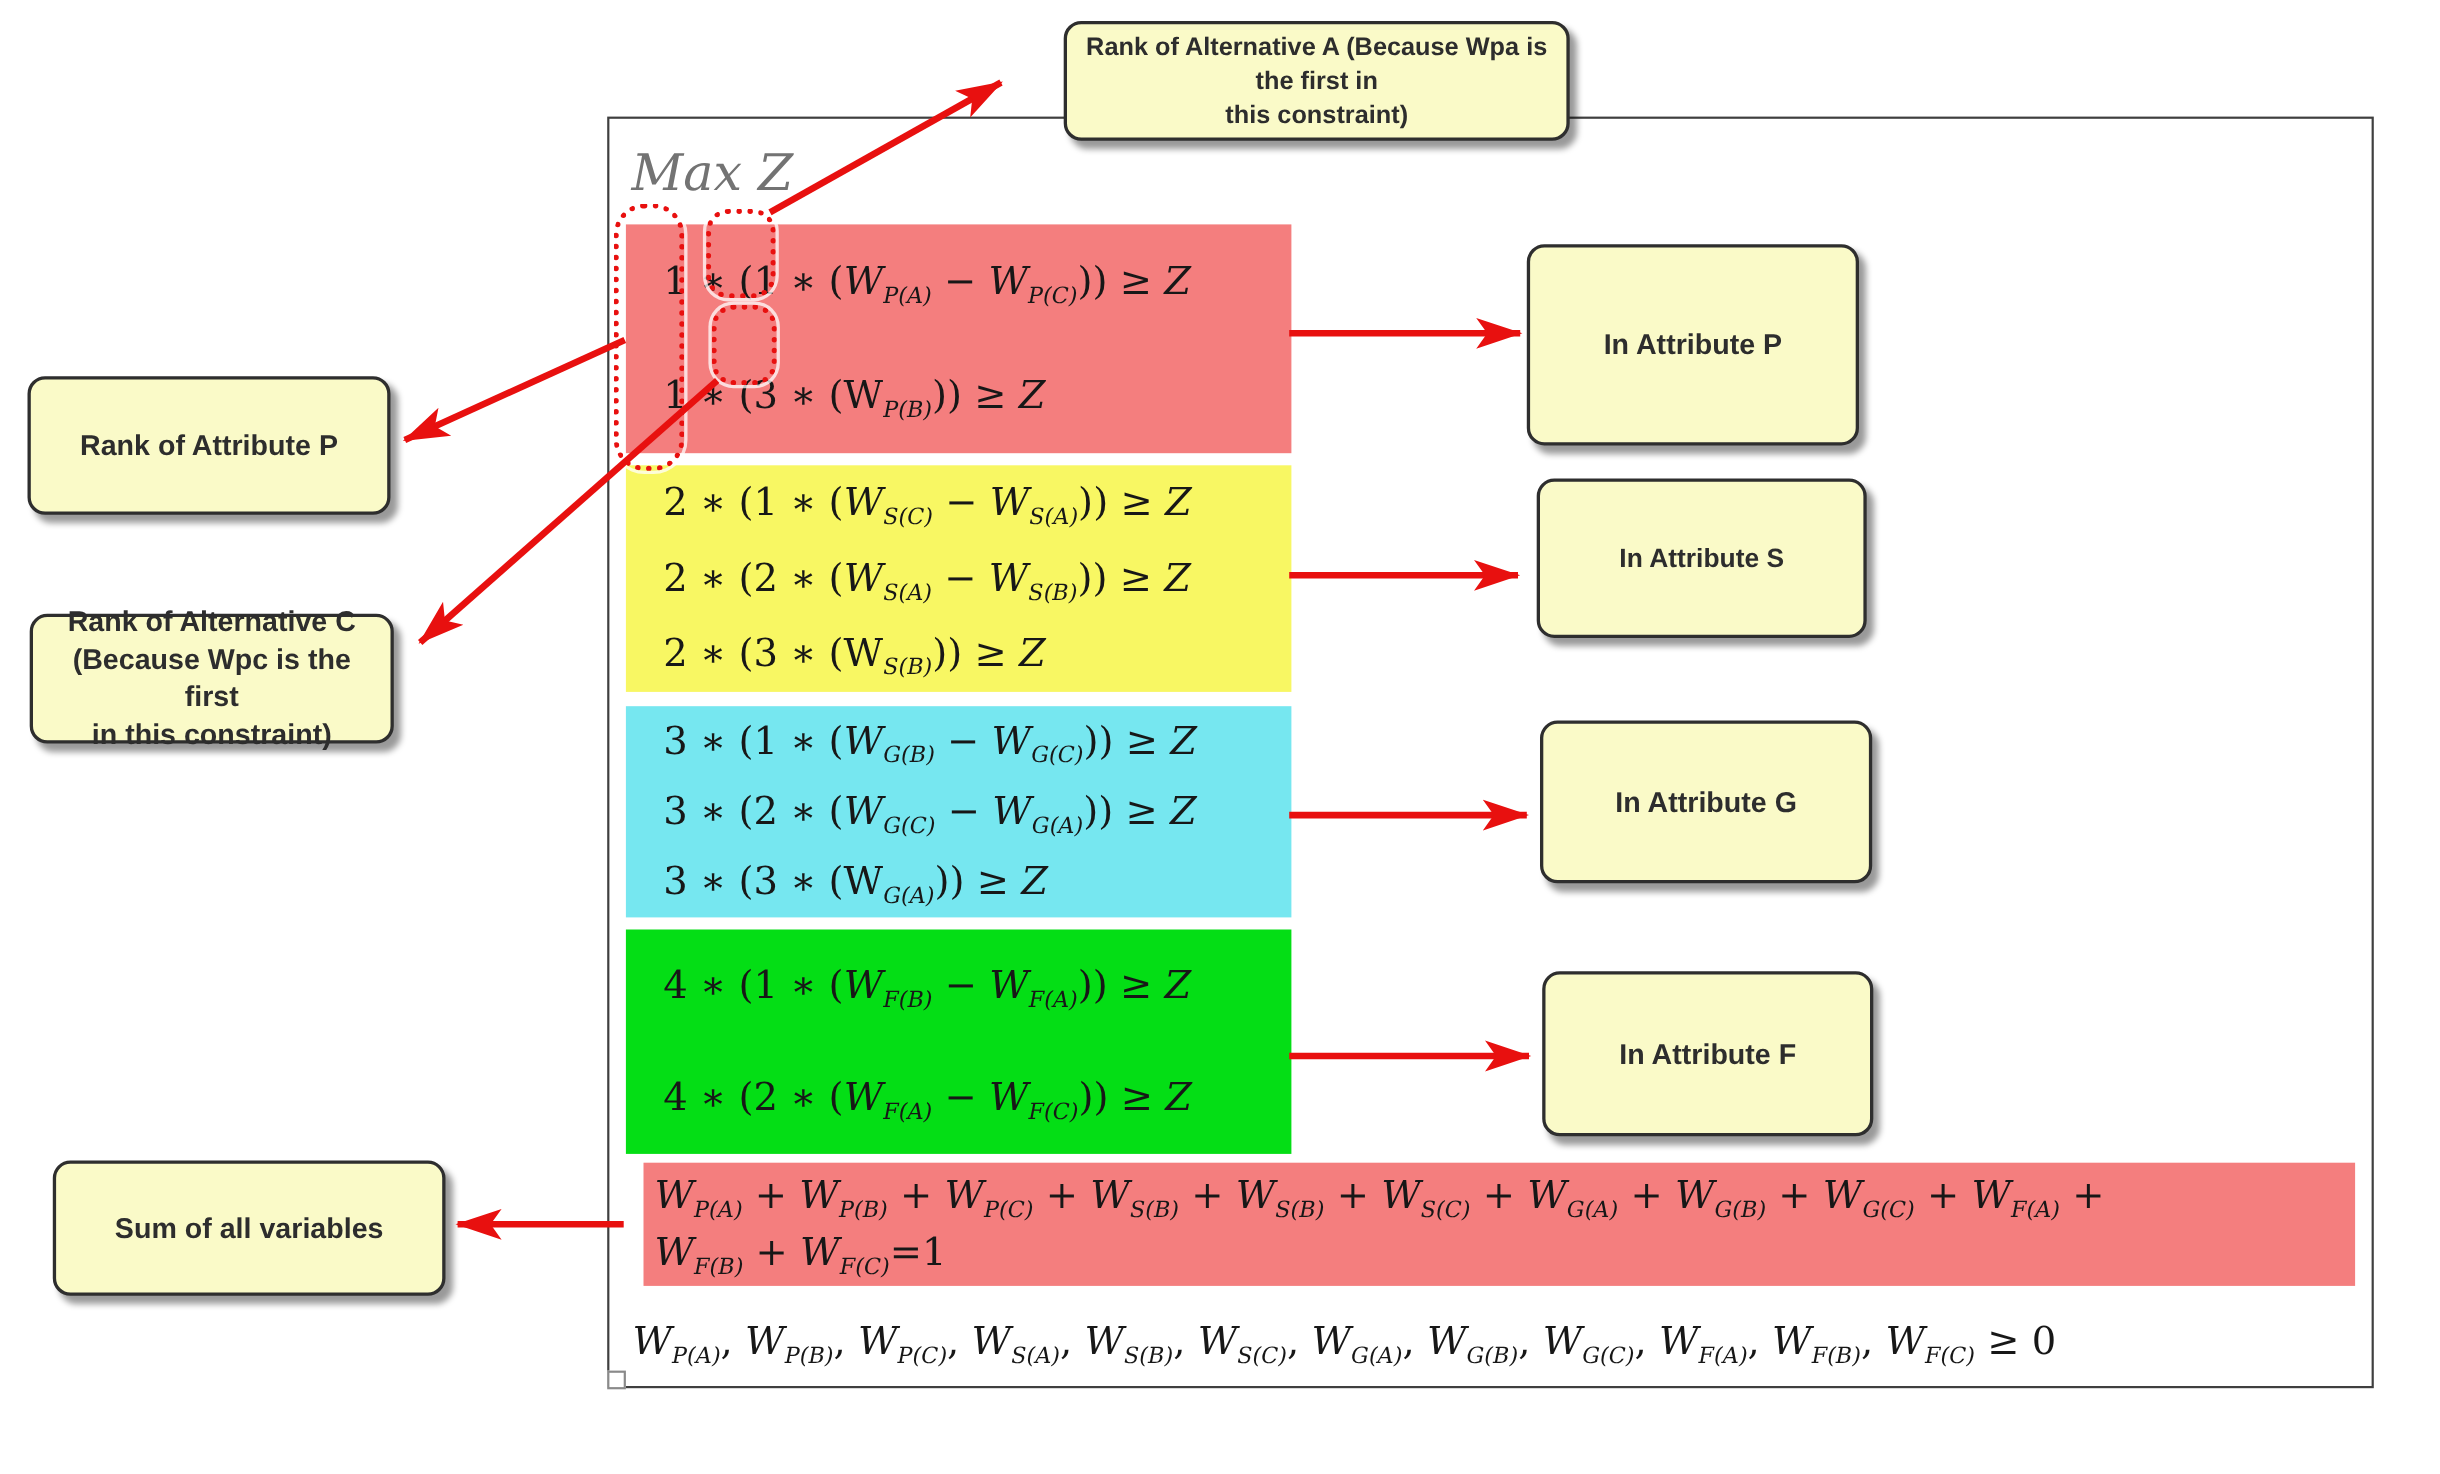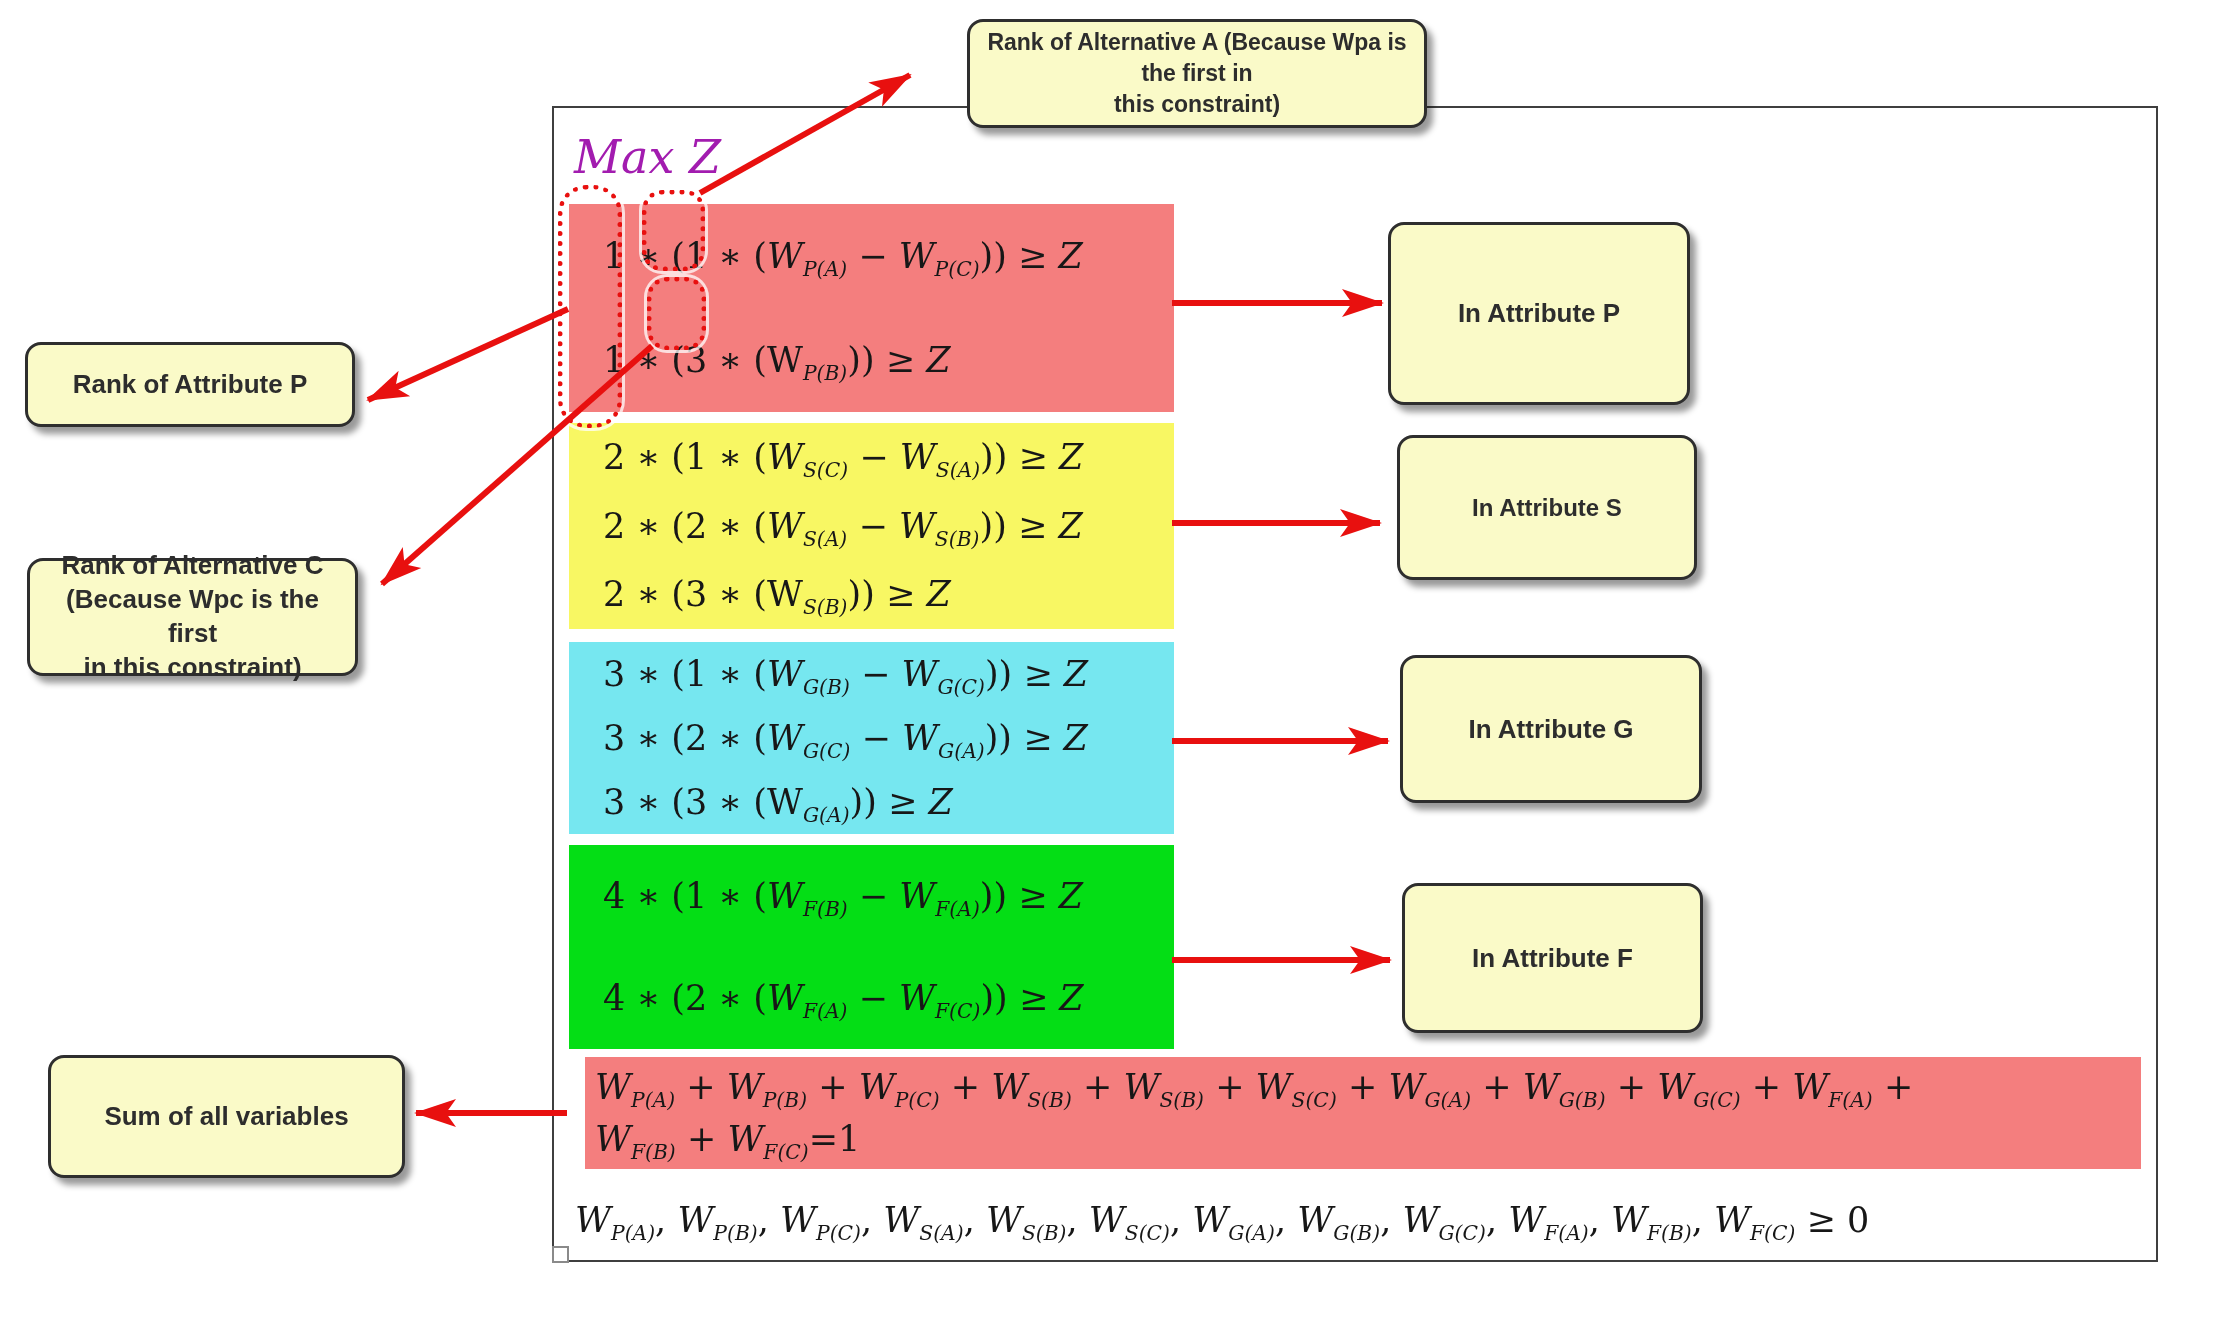--- a/index.html
+++ b/index.html
@@ -8,21 +8,21 @@
     background:#ffffff;font-family:"Liberation Sans","DejaVu Sans",sans-serif;
   }
   
   .panel{
     position:absolute;left:552px;top:106px;width:1606px;height:1156px;
     background:#ffffff;border:2px solid #3f3f3f;box-sizing:border-box;
   }
   .objective{
     position:absolute;left:20px;top:26px;
     font-family:"DejaVu Serif","Liberation Serif",serif;
-    font-style:italic;font-size:46px;color:#a21caf;line-height:1;
+    font-style:italic;font-size:46px;color:#737373;line-height:1;
   }
   .block{
     position:absolute;left:15px;width:605px;box-sizing:border-box;
     display:flex;flex-direction:column;justify-content:space-around;
     padding-left:34px;
   }
   .eq{
     font-family:"DejaVu Serif","Liberation Serif",serif;
     font-size:35px;color:#171717;line-height:1.05;white-space:nowrap;
   }
@@ -58,21 +58,21 @@
   }
   
   .callout{
     position:absolute;border:3px solid #2e2e2e;border-radius:16px;
     display:flex;align-items:center;justify-content:center;text-align:center;
     font-weight:bold;color:#2d2d2d;box-sizing:border-box;
     box-shadow:6px 7px 6px rgba(0,0,0,0.40);
     white-space:pre-line;padding:4px 10px;
   }
   #co-rank-a{left:923px;top:19px;width:460px;height:109px;font-size:23px;line-height:1.35;}
-  #co-attr-p{left:25px;top:342px;width:330px;height:85px;font-size:26px;}
+  #co-attr-p{left:25px;top:342px;width:330px;height:126px;font-size:26px;}
   #co-alt-c{left:27px;top:558px;width:331px;height:118px;font-size:26px;line-height:1.3;}
   #co-sum{left:48px;top:1055px;width:357px;height:123px;font-size:26px;}
   #co-in-p{left:1388px;top:222px;width:302px;height:183px;font-size:26px;}
   #co-in-s{left:1397px;top:435px;width:300px;height:145px;font-size:24px;}
   #co-in-g{left:1400px;top:655px;width:302px;height:148px;font-size:26px;}
   #co-in-f{left:1402px;top:883px;width:301px;height:150px;font-size:26px;}
   
   #arrows{position:absolute;left:0;top:0;pointer-events:none;}
   .arrow-line{stroke:var(--arrow);stroke-width:6;}
 </style>

